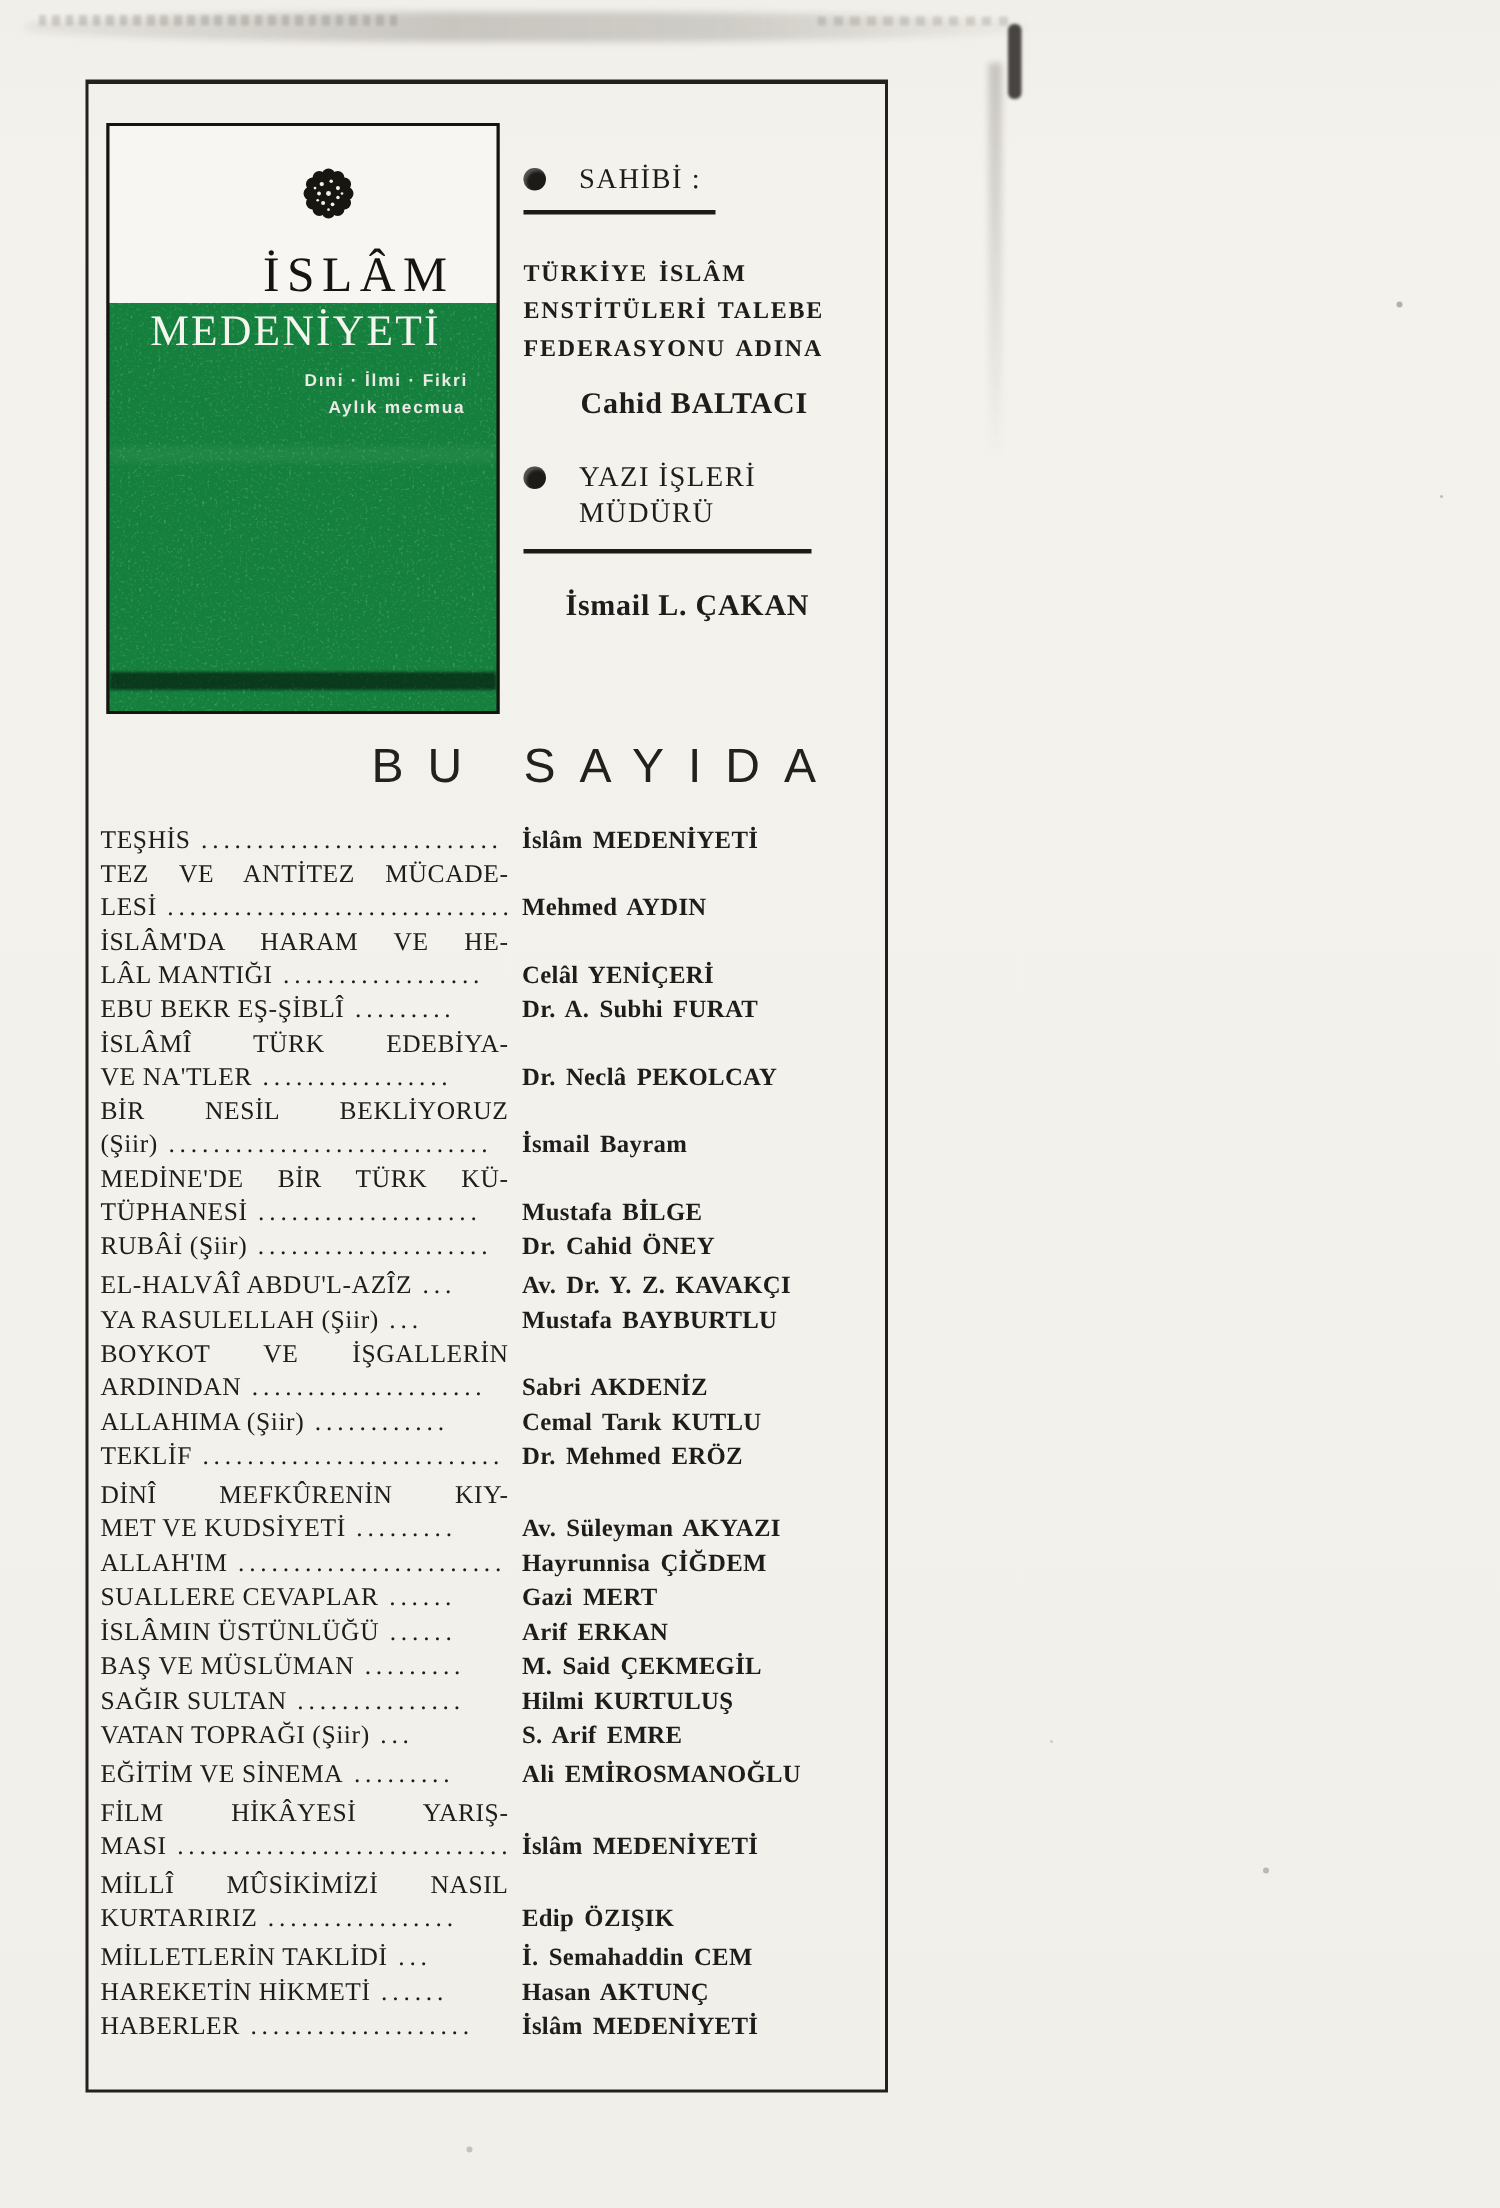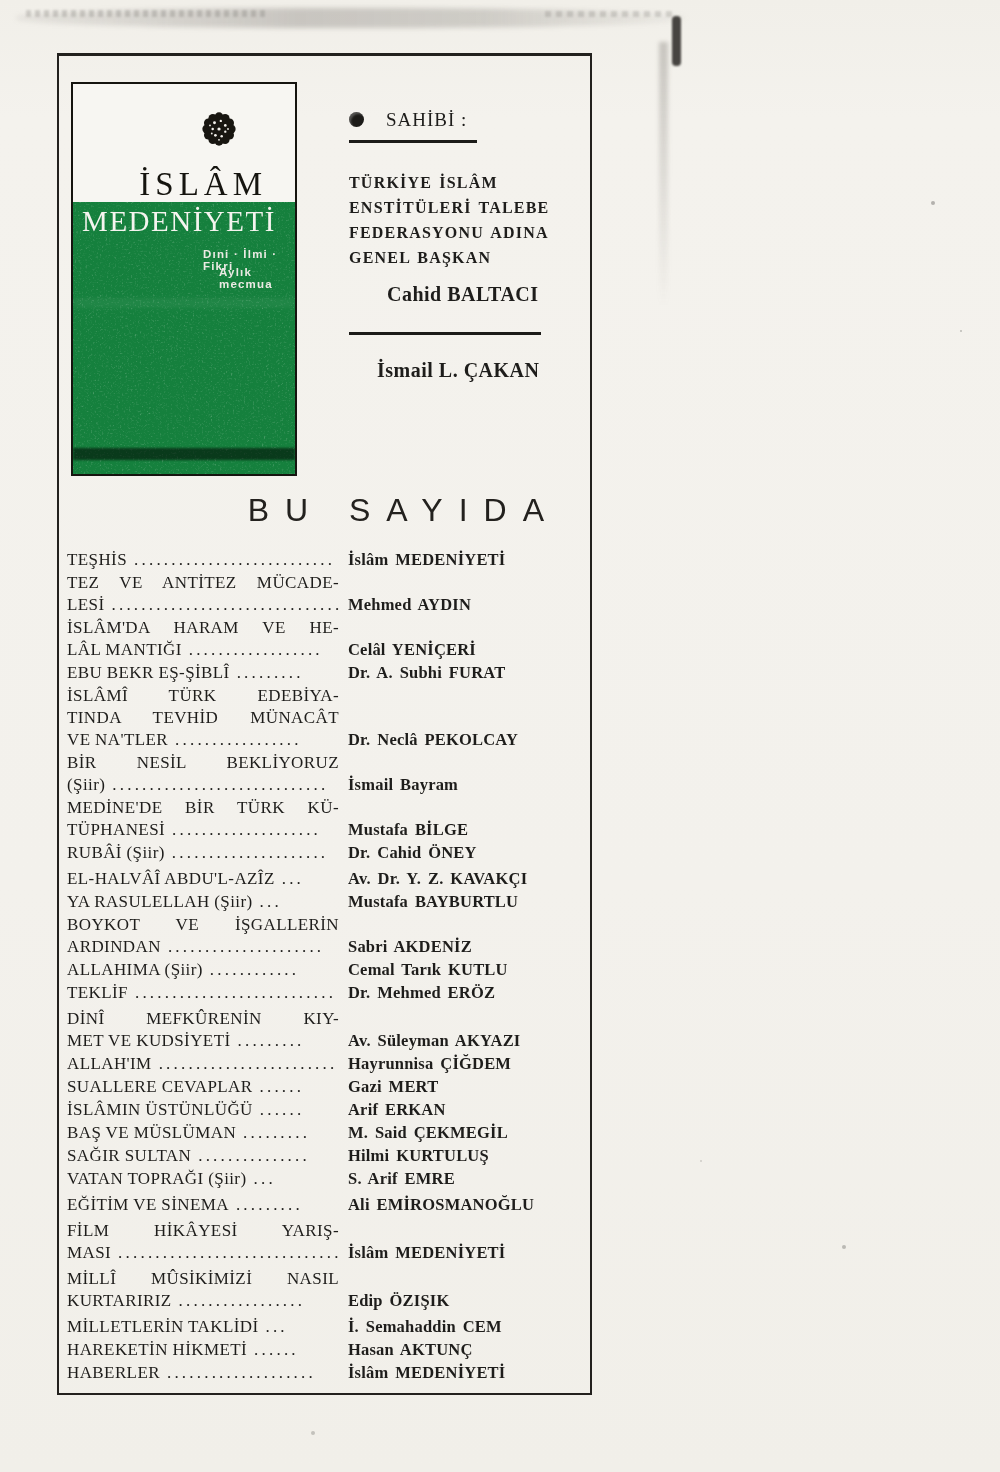--- a/index.html
+++ b/index.html
@@ -44,21 +44,21 @@
   
   .frame {
     position:absolute; left:57px; top:53px; width:535px; height:1342px;
     border:2px solid #23211e; border-top-width:3px; box-sizing:border-box;
   }
 
   .header-area { position:relative; height:422px; }
 
   
   .cover {
-    position:absolute; left:12px; top:26px; width:226px; height:394px;
+    position:absolute; left:12px; top:26px; width:262px; height:394px;
     border:2px solid #15140f; box-sizing:border-box; background:#131312;
   }
   .cover-white { position:relative; height:118px; background:#f7f6f2; }
   .rosette { position:absolute; left:127px; top:27px; }
   .cover-title1 {
     position:absolute; right:28px; top:84px;
     font-size:33px; letter-spacing:5px; font-weight:500; color:#15140f; line-height:1;
   }
   .cover-black { position:absolute; left:0; right:0; top:118px; bottom:0; background:#15803d; overflow:hidden; }
   .cover-noise { position:absolute; left:0; top:0; width:100%; height:100%; }
@@ -179,26 +179,29 @@
         <div class="owner-block">
           <div class="label-row">
             <span class="bullet"></span>
             <span class="label-text">SAHİBİ :</span>
           </div>
           <div class="rule owner-rule"></div>
           <div class="org-lines">
             <div>TÜRKİYE İSLÂM</div>
             <div>ENSTİTÜLERİ TALEBE</div>
             <div>FEDERASYONU ADINA</div>
-            <div>GENEL BAŞKAN</div>
           </div>
           <div class="person-name owner-name">Cahid BALTACI</div>
         </div>
 
         <div class="editor-block">
+          <div class="label-row">
+            <span class="bullet"></span>
+            <span class="label-text"><span>YAZI İŞLERİ</span><br><span>MÜDÜRÜ</span></span>
+          </div>
           <div class="rule editor-rule"></div>
           <div class="person-name editor-name">İsmail L. ÇAKAN</div>
         </div>
 
       </div>
     </div>
 
     <div class="toc-heading">BU SAYIDA</div>
 
     <div class="toc">
@@ -240,21 +243,20 @@
         <span class="toc-t">EBU BEKR EŞ-ŞİBLÎ</span>
         <span class="toc-dots">.........</span>
       </div>
     </div>
     <div class="toc-author">Dr. A. Subhi FURAT</div>
   </div>
 
   <div class="toc-row">
     <div class="toc-title">
       <div class="toc-line-full">İSLÂMÎ TÜRK EDEBİYA-</div>
-            <div class="toc-line-full">TINDA TEVHİD MÜNACÂT</div>
             <div class="toc-line-last">
         <span class="toc-t">VE NA'TLER</span>
         <span class="toc-dots">.................</span>
       </div>
     </div>
     <div class="toc-author">Dr. Neclâ PEKOLCAY</div>
   </div>
 
   <div class="toc-row">
     <div class="toc-title">

